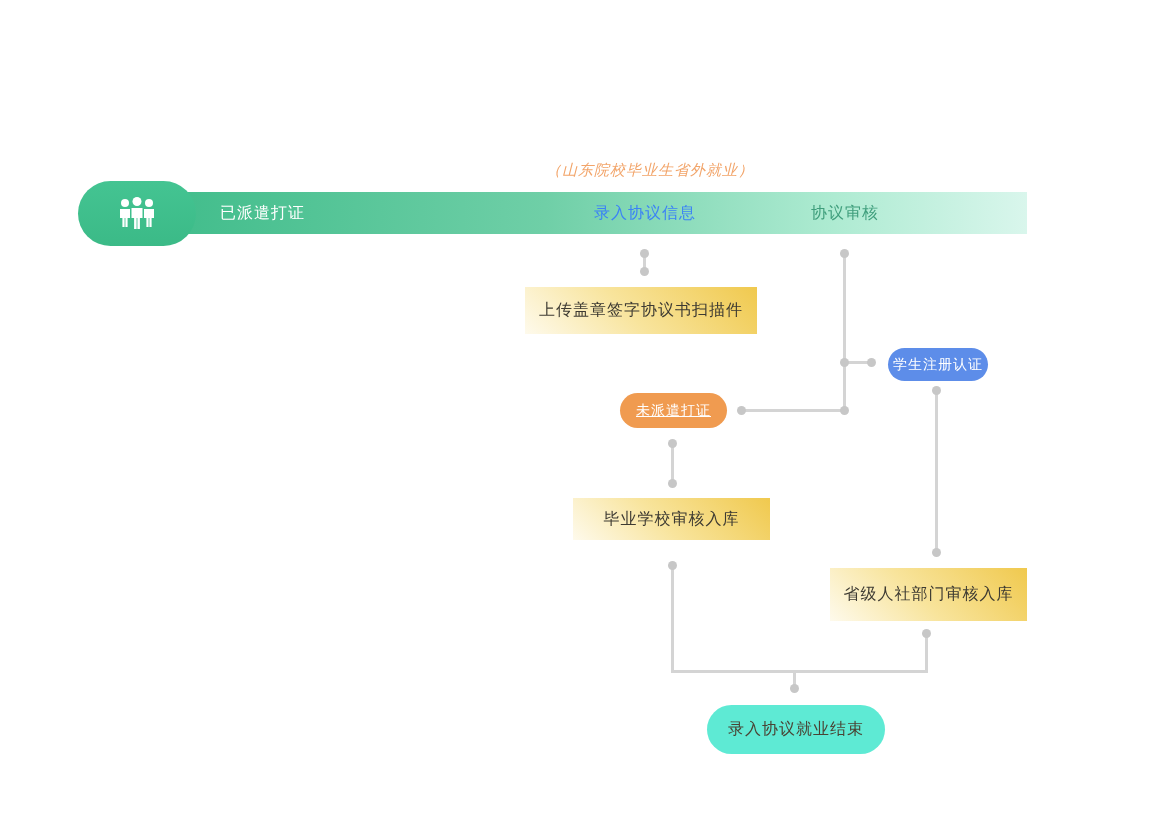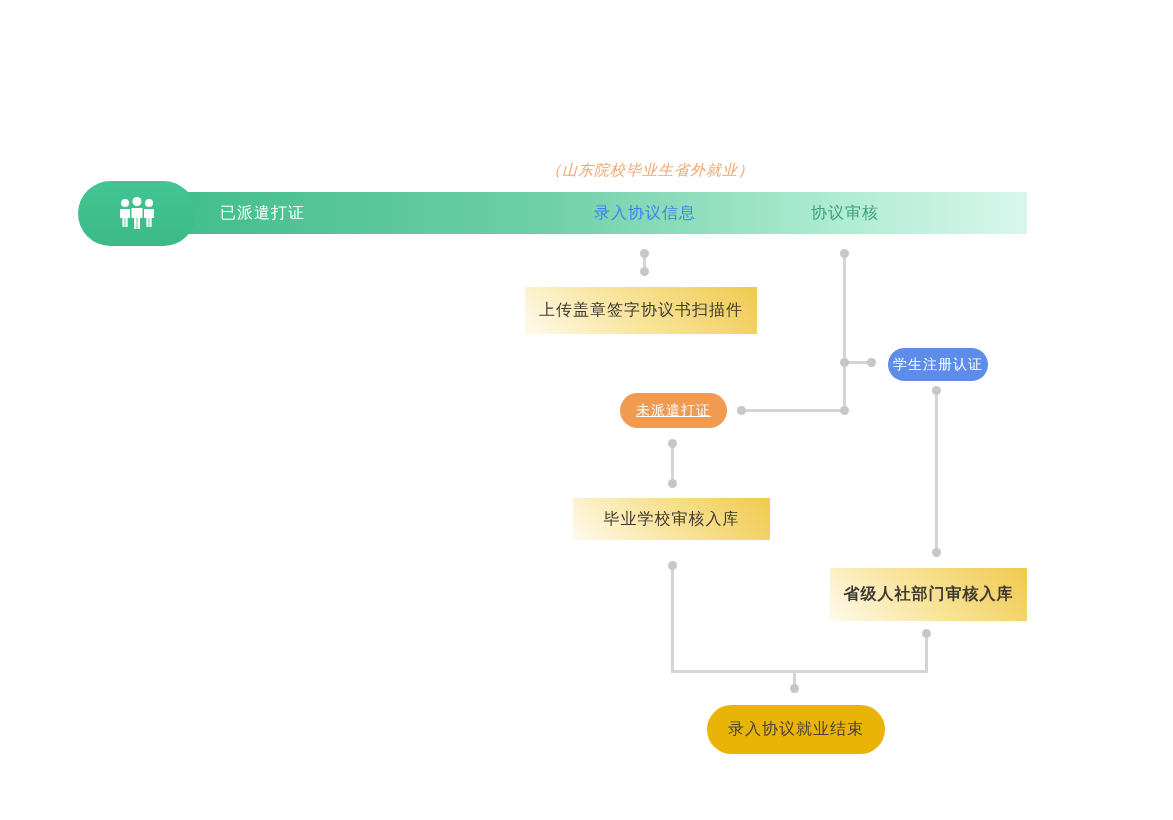--- a/index.html
+++ b/index.html
@@ -37,21 +37,21 @@
   .gold-box{position:absolute;display:flex;align-items:center;justify-content:center;
     background:linear-gradient(45deg,#fefaec 0%,#f8e49c 45%,#f0c94e 100%);
     color:#3d3a32;font-size:16px;letter-spacing:1px;}
 
   
   .pill{position:absolute;display:flex;align-items:center;justify-content:center;
     color:#ffffff;font-size:14px;letter-spacing:1px;}
   .pill-blue{left:888px;top:348px;width:100px;height:33px;border-radius:17px;background:#5d8de9;}
   .pill-orange{left:620px;top:393px;width:107px;height:35px;border-radius:18px;background:#f09b50;text-decoration:underline;}
   .pill-yellow{left:707px;top:705px;width:178px;height:49px;border-radius:25px;
-    background:#eab308;color:#4a4334;font-size:16px;}
+    background:#5eead4;color:#4a4334;font-size:16px;}
 
   .people-icon{display:block;}
 </style>
 </head>
 <body>
 
 <div id="canvas">
 
 
   <div class="subtitle">（山东院校毕业生省外就业）</div>
@@ -92,19 +92,19 @@
   <div class="dot" style="left:932px;top:386px;"></div>
   <div class="dot" style="left:932px;top:548px;"></div>
   <div class="dot" style="left:668px;top:439px;"></div>
   <div class="dot" style="left:668px;top:479px;"></div>
   <div class="dot" style="left:668px;top:561px;"></div>
   <div class="dot" style="left:922px;top:629px;"></div>
   <div class="dot" style="left:790px;top:684px;"></div>
 
   <div class="gold-box" style="left:525px;top:287px;width:232px;height:47px;">上传盖章签字协议书扫描件</div>
   <div class="gold-box" style="left:573px;top:498px;width:197px;height:42px;">毕业学校审核入库</div>
-  <div class="gold-box" style="left:830px;top:568px;width:197px;height:53px;font-weight:bold;">省级人社部门审核入库</div>
+  <div class="gold-box" style="left:830px;top:568px;width:197px;height:53px;">省级人社部门审核入库</div>
 
   <div class="pill pill-blue">学生注册认证</div>
   <div class="pill pill-orange">未派遣打证</div>
   <div class="pill pill-yellow">录入协议就业结束</div>
 
 </div>
 
 </body></html>

